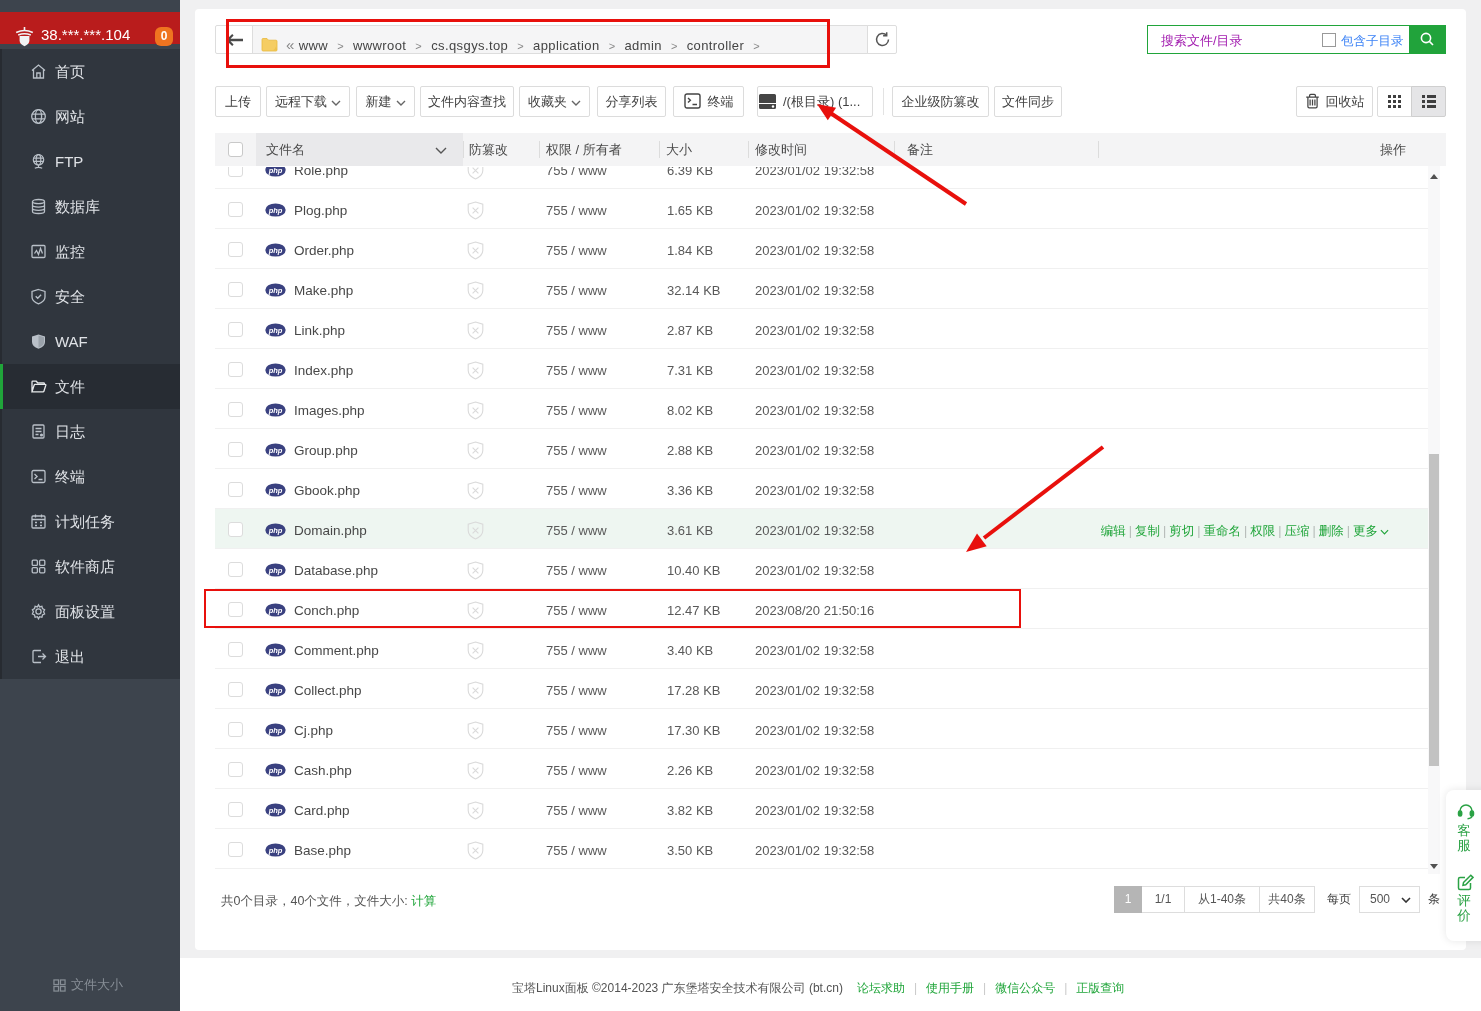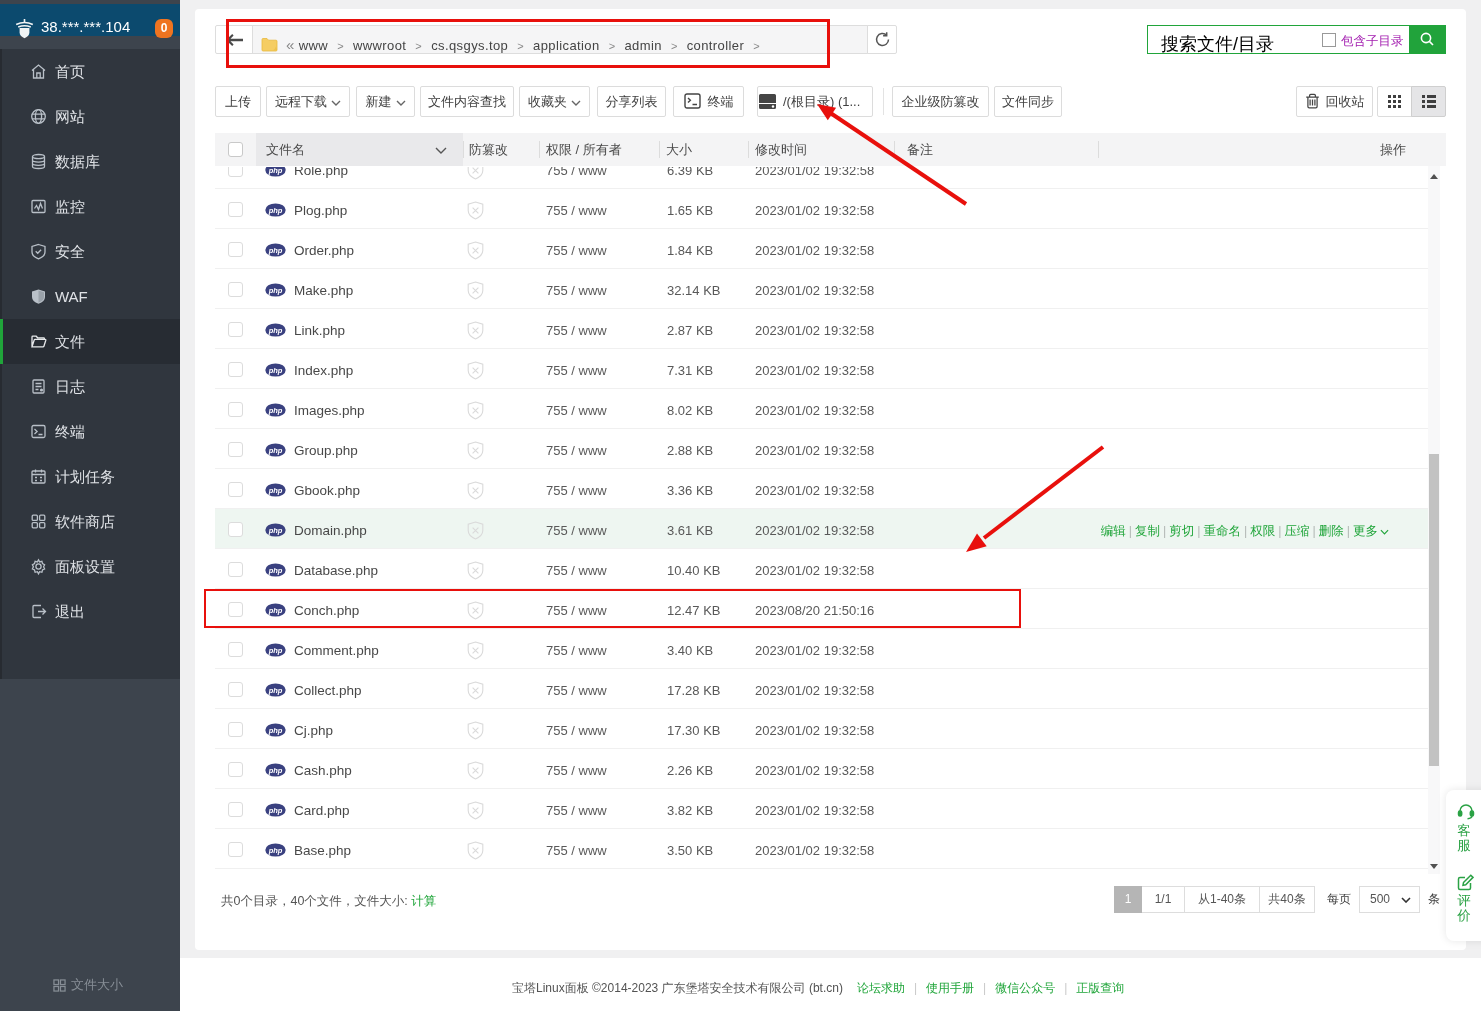--- a/index.html
+++ b/index.html
@@ -2,21 +2,21 @@
 <html><head>
 <meta charset="utf-8">
 <style>
 *{margin:0;padding:0;box-sizing:border-box}
 html,body{width:1481px;height:1011px;overflow:hidden;background:#fff;
   font-family:"Liberation Sans",sans-serif;}
 #page{position:relative;width:1481px;height:1011px;overflow:hidden}
 #graybg{position:absolute;left:180px;top:0;width:1301px;height:958px;background:#f0f0f1}
 
 #side{position:absolute;left:0;top:0;width:180px;height:1011px;background:#3d444d}
-#sidehead{position:absolute;left:0;top:4px;width:180px;height:32px;background:#0c4a6e}
+#sidehead{position:absolute;left:0;top:12px;width:180px;height:32px;background:#b91c1c}
 #menu{position:absolute;left:0;top:49px;width:180px;height:630px;background:#30363e;border-left:2px solid #272b31}
 .mitem{position:relative;height:45px;line-height:45px;color:#dfe2e6;font-size:15px}
 .mitem svg{position:absolute;left:28px;top:14px}
 .mitem .t{position:absolute;left:53px;top:0}
 .mitem.sel{background:#272c33}
 .mitem.sel:before{content:"";position:absolute;left:-2px;top:0;width:3px;height:45px;background:#20a53a}
 #custmenu{position:absolute;left:0;top:969px;width:180px;height:32px;color:#878e96;font-size:13px;line-height:32px}
 #custmenu svg{position:absolute;left:52px;top:9px}
 #custmenu .t{position:absolute;left:71px}
 
@@ -26,23 +26,23 @@
 
 #panel{position:absolute;left:195px;top:9px;width:1271px;height:941px;background:#fff;border-radius:4px}
 
 #crumbrow{position:absolute;left:20px;top:16px;height:29px}
 #backbtn{position:absolute;left:0;top:0;width:38px;height:29px;background:#fff;border:1px solid #ddd;border-radius:2px 0 0 2px}
 #crumb{position:absolute;left:37px;top:0;width:616px;height:29px;background:#f5f5f6;border:1px solid #ddd;color:#444;font-size:13px;letter-spacing:.4px;line-height:37px;white-space:nowrap}
 #refresh{position:absolute;left:652px;top:0;width:30px;height:29px;background:#fff;border:1px solid #ddd;border-radius:0 2px 2px 0}
 .crumbsep{color:#888;font-size:11px;padding:0 9px}
 
 #search{position:absolute;left:952px;top:16px;width:299px;height:29px;border:1px solid #20a53a;background:#fff}
-#search .ph{position:absolute;left:13px;top:6px;color:#000000;font-size:18px}
+#search .ph{position:absolute;left:13px;top:6px;color:#a21caf;font-size:13px}
 #search .cb{position:absolute;left:174px;top:7px;width:14px;height:14px;border:1px solid #999;background:#fff}
-#search .lb{position:absolute;left:193px;top:7px;color:#a21caf;font-size:12.5px}
+#search .lb{position:absolute;left:193px;top:7px;color:#3b82f6;font-size:12.5px}
 #searchbtn{position:absolute;right:0;top:0;width:36px;height:27px;background:#21a33b}
 
 .tbtn{position:absolute;top:77px;height:31px;background:#fff;border:1px solid #dcdcdc;border-radius:2px;color:#3f3f3f;font-size:13px;text-align:center;line-height:29px;white-space:nowrap}
 .tbtn .cv{margin-left:4px}
 #tsep{position:absolute;left:688px;top:79px;width:1px;height:27px;background:#e3e3e3}
 .tgl{position:absolute;top:77px;width:35px;height:31px;border:1px solid #dcdcdc;background:#fff}
 
 #thead{position:absolute;left:20px;top:124px;width:1231px;height:33px;background:#f4f4f5;font-size:13px;color:#4a4a4a;line-height:33px}
 #thname{position:absolute;left:41px;top:0;width:207px;height:33px;background:#e9e9eb}
 #thead .hx{position:absolute;top:0}
@@ -101,20 +101,28 @@
           </svg>
           <span class="t">首页</span>
         </div>
       <div class="mitem">
           <svg width="17" height="17" viewBox="0 0 17 17" fill="none" stroke="#b9c0c8" stroke-width="1.3">
             <circle cx="8.5" cy="8.5" r="6.8"></circle>
             <ellipse cx="8.5" cy="8.5" rx="3.1" ry="6.8"></ellipse>
             <path d="M2 6.2 H15 M2 10.8 H15"></path>
           </svg>
           <span class="t">网站</span>
+        </div>
+      <div class="mitem">
+          <svg width="17" height="17" viewBox="0 0 17 17" fill="none" stroke="#b9c0c8" stroke-width="1.2">
+            <circle cx="8.5" cy="6.8" r="5.2"></circle>
+            <ellipse cx="8.5" cy="6.8" rx="2.3" ry="5.2"></ellipse>
+            <path d="M3.5 5.2 H13.5 M3.5 8.4 H13.5 M8.5 12 V14 M4.8 15.3 Q8.5 13.6 12.2 15.3"></path>
+          </svg>
+          <span class="t">FTP</span>
         </div>
       <div class="mitem">
           <svg width="17" height="17" viewBox="0 0 17 17" fill="none" stroke="#b9c0c8" stroke-width="1.3">
             <ellipse cx="8.5" cy="3.6" rx="6" ry="2.1"></ellipse>
             <path d="M2.5 3.6 V13.4 Q2.5 15.5 8.5 15.5 Q14.5 15.5 14.5 13.4 V3.6 M2.5 7 Q2.5 9.1 8.5 9.1 Q14.5 9.1 14.5 7 M2.5 10.3 Q2.5 12.4 8.5 12.4 Q14.5 12.4 14.5 10.3"></path>
           </svg>
           <span class="t">数据库</span>
         </div>
       <div class="mitem">
           <svg width="17" height="17" viewBox="0 0 17 17" fill="none" stroke="#b9c0c8" stroke-width="1.3">

